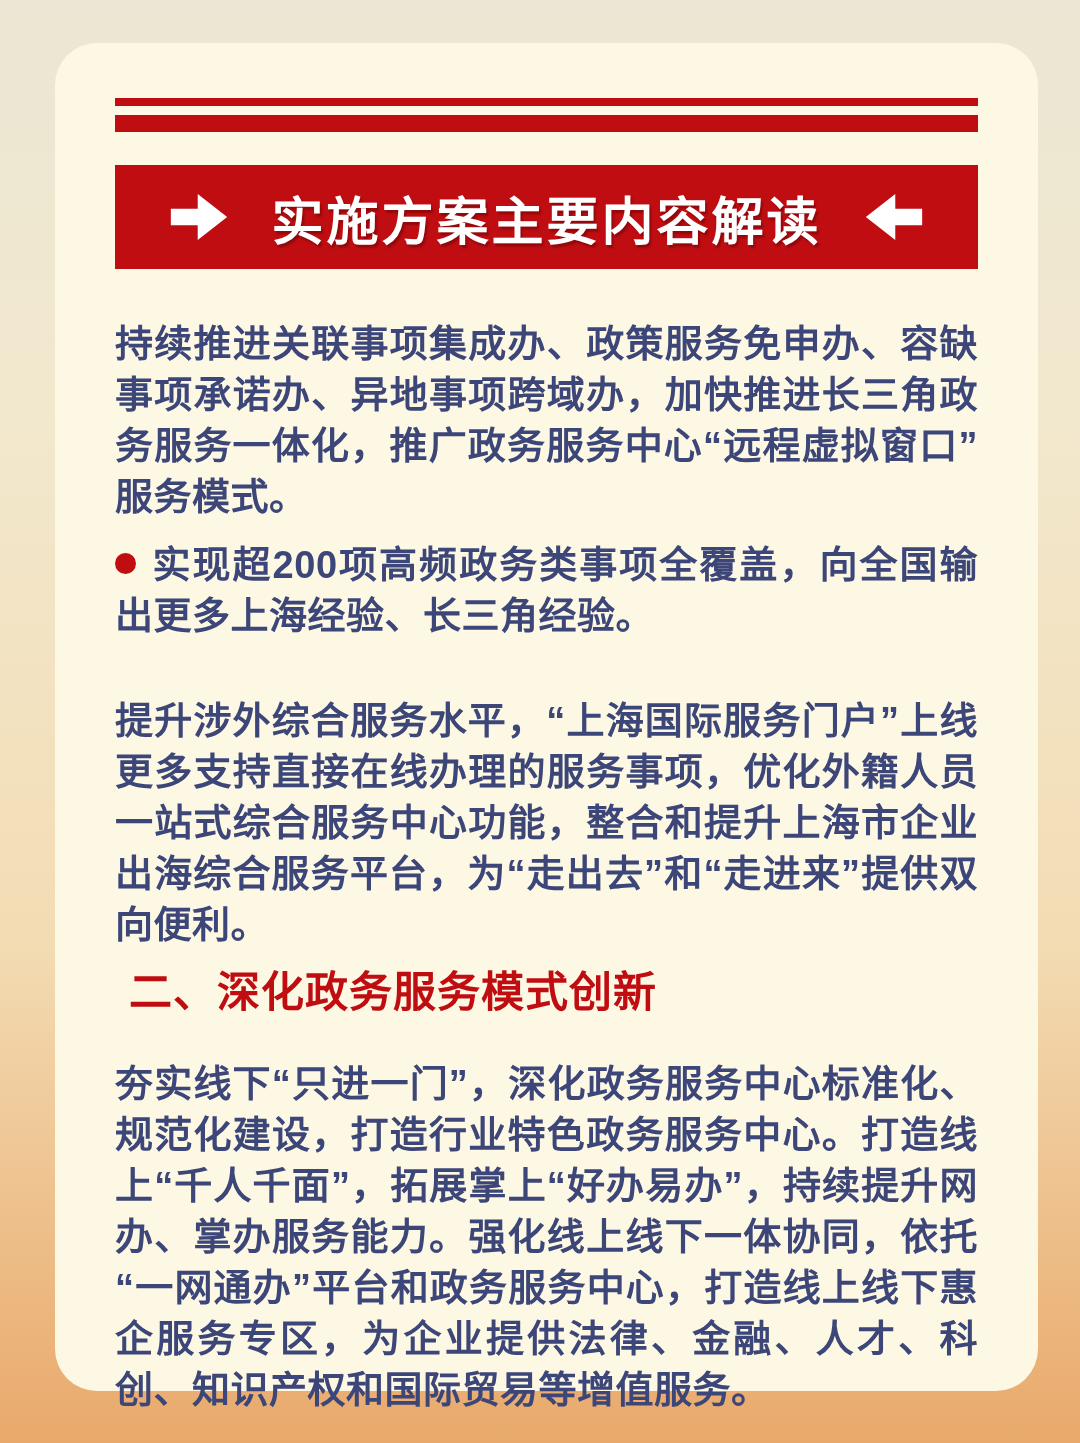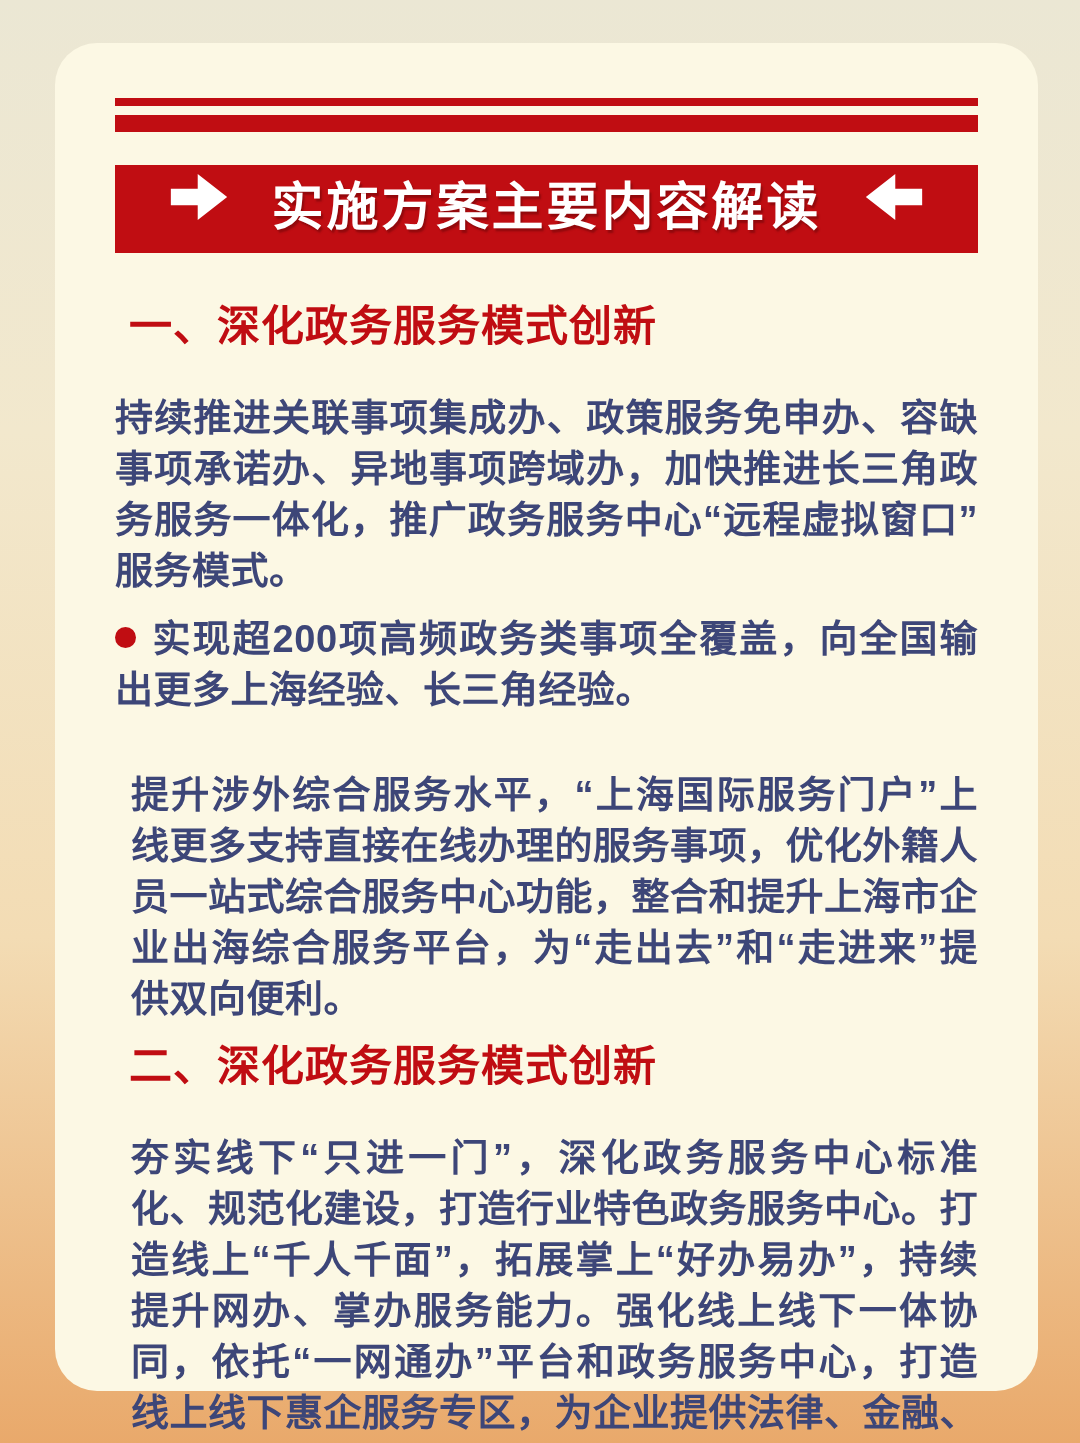--- a/index.html
+++ b/index.html
@@ -29,24 +29,24 @@
     height:8px;
     background:var(--red);
     margin-bottom:9px;
   }
   .rule-thick{
     height:17px;
     background:var(--red);
     margin-bottom:33px;
   }
   .banner{
-    height:88px;
+    height:104px;
     background:var(--red);
     display:flex;
-    align-items:flex-start;
+    align-items:center;
     justify-content:center;
     gap:40px;
     margin-bottom:50px;
   }
   .banner-title{
     color:#ffffff;
     font-size:52px;
     font-weight:800;
     letter-spacing:3px;
     white-space:nowrap;
@@ -76,21 +76,20 @@
     text-align:justify;
     text-justify:inter-ideograph;
     margin-bottom:17px;
     letter-spacing:0.5px;
   }
   .para.bullet{
     margin-bottom:54px;
   }
   .para.last-of-section{
     margin-bottom:0;
-    margin-left:16px;
   }
   .dot{
     display:inline-block;
     width:21px; height:21px;
     border-radius:50%;
     background:var(--red);
     margin-right:15px;
     vertical-align:middle;
     transform:translateY(-4px);
   }
@@ -107,21 +106,20 @@
     <div class="banner">
       <svg class="arrow" viewBox="0 0 100 100" aria-hidden="true">
         <polygon points="6,37 48,37 48,14 94,50 48,86 48,63 6,63" fill="#ffffff"></polygon>
       </svg>
       <div class="banner-title">实施方案主要内容解读</div>
       <svg class="arrow" viewBox="0 0 100 100" aria-hidden="true">
         <polygon points="94,37 52,37 52,14 6,50 52,86 52,63 94,63" fill="#ffffff"></polygon>
       </svg>
     </div>
 
-    <h2 class="section-heading">一、深化政务服务模式创新</h2>
 
     <p class="para">持续推进关联事项集成办、政策服务免申办、容缺事项承诺办、异地事项跨域办，加快推进长三角政务服务一体化，推广政务服务中心“远程虚拟窗口”服务模式。</p>
 
     <p class="para bullet"><span class="dot"></span><span>实现超200项高频政务类事项全覆盖，向全国输出更多上海经验、长三角经验。</span></p>
 
     <p class="para last-of-section">提升涉外综合服务水平，“上海国际服务门户”上线更多支持直接在线办理的服务事项，优化外籍人员一站式综合服务中心功能，整合和提升上海市企业出海综合服务平台，为“走出去”和“走进来”提供双向便利。</p>
 
     <h2 class="section-heading second">二、深化政务服务模式创新</h2>
 
     <p class="para last-of-section">夯实线下“只进一门”，深化政务服务中心标准化、规范化建设，打造行业特色政务服务中心。打造线上“千人千面”，拓展掌上“好办易办”，持续提升网办、掌办服务能力。强化线上线下一体协同，依托“一网通办”平台和政务服务中心，打造线上线下惠企服务专区，为企业提供法律、金融、人才、科创、知识产权和国际贸易等增值服务。</p>

